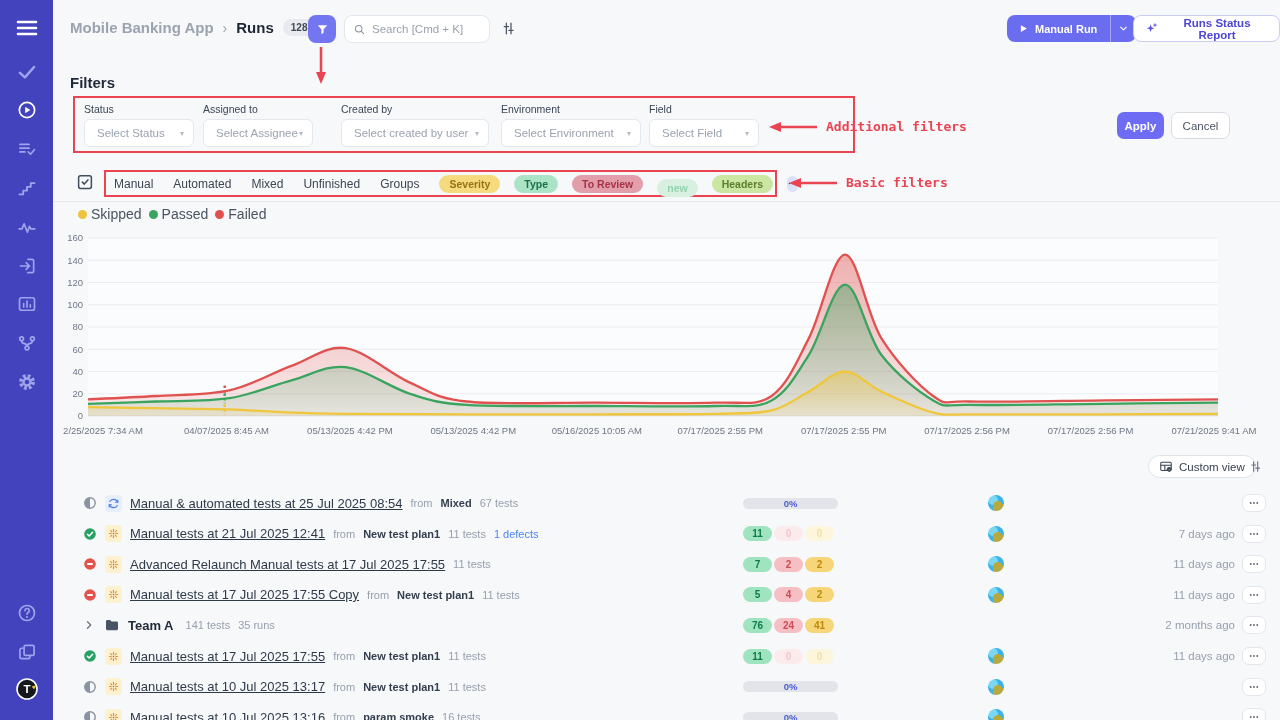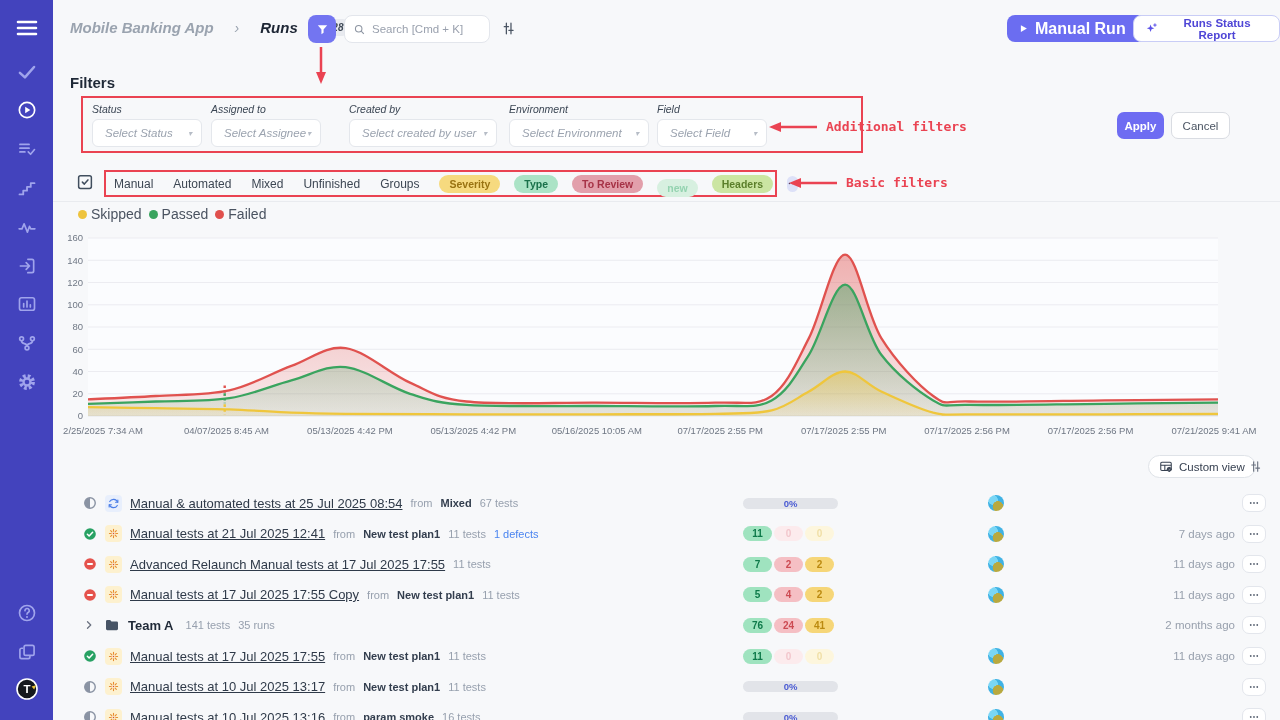--- a/index.html
+++ b/index.html
@@ -10,44 +10,44 @@
   
   .sidebar { position:absolute; left:0; top:0; width:53px; height:720px; background:#4343bd; z-index:5; }
   .side-item { position:absolute; left:0; width:53px; height:34px; display:flex; align-items:center; justify-content:center; color:#a0a4ec; cursor:pointer; }
   .side-item svg { width:20px; height:20px; }
   .side-item.active { color:#ffffff; }
   .side-item.menu { color:#ffffff; }
   .side-item.menu svg { width:24px; height:24px; }
   .side-item.logo svg { width:24px; height:24px; }
 
   
-  .breadcrumb { position:absolute; left:70px; top:19px; display:flex; align-items:center; gap:21px;font-style:italic; }
+  .breadcrumb { position:absolute; left:70px; top:19px; display:flex; align-items:center; gap:9px; }
   .bc-project { font-size:15px; font-weight:bold; color:#9aa3af; }
   .bc-sep { font-size:14px; color:#9aa3af; }
   .bc-page { font-size:15px; font-weight:bold; color:#1d2634; }
   .bc-count { background:#e8eaef; color:#3f4956; font-size:10px; font-weight:bold; padding:3px 8px; border-radius:9px; }
   .filter-btn { position:absolute; left:308px; top:15px; width:28px; height:28px; background:#7375f1; border:none; border-radius:8px; display:flex; align-items:center; justify-content:center; cursor:pointer; }
   .filter-btn svg { width:15px; height:15px; }
   .search-box { position:absolute; left:344px; top:15px; width:146px; height:28px; background:#ffffff; border:1px solid #e3e6ec; border-radius:8px; display:flex; align-items:center; padding:0 8px; gap:6px; }
   .search-box svg { width:13px; height:13px; color:#8d95a2; flex:none; }
   .search-box input { border:none; outline:none; width:100%; font-family:"Liberation Sans",sans-serif; font-size:11.5px; color:#3c4653; background:transparent; }
   .search-box input::placeholder { color:#9aa1ae; }
   .icon-btn-plain { position:absolute; background:none; border:none; color:#4b5563; cursor:pointer; display:flex; }
   .sliders-top { left:500px; top:20px; } .sliders-top svg{ width:17px; height:17px; }
   .manual-run { position:absolute; left:1007px; top:15px; height:27px; background:#6b6df1; border-radius:8px; display:flex; align-items:stretch; color:#fff; cursor:pointer; }
-  .mr-main { display:flex; align-items:center; gap:7px; padding:0 13px 0 12px; font-size:16px; font-weight:bold; }
+  .mr-main { display:flex; align-items:center; gap:7px; padding:0 13px 0 12px; font-size:11px; font-weight:bold; }
   .mr-main svg { width:9px; height:9px; }
   .mr-caret { width:26px; border-left:1px solid rgba(255,255,255,.4); display:flex; align-items:center; justify-content:center; }
   .mr-caret svg { width:11px; height:11px; }
   .report-btn { position:absolute; left:1133px; top:15px; height:27px; padding:0 10px; background:#ffffff; border:1.5px solid #c9cdf6; border-radius:8px; display:flex; align-items:center; gap:6px; color:#4f46d6; font-size:11.5px; font-weight:bold; cursor:pointer; font-family:"Liberation Sans",sans-serif; }
   .report-btn svg { width:15px; height:15px; }
 
   
   .filters-heading { position:absolute; left:70px; top:74px; font-size:15px; font-weight:bold; color:#1f2937; }
-  .addl-box { position:absolute; left:81px; top:96px; width:782px; height:57px; border:2px solid #ea4352;font-style:italic; }
+  .addl-box { position:absolute; left:73px; top:96px; width:782px; height:57px; border:2px solid #ea4352; }
   .f-field { position:absolute; }
   .f-label { font-size:10.5px; color:#3b4654; margin-bottom:4px; }
   .f-select { height:28px; background:#fff; border:1px solid #e4e7ec; border-radius:6px; display:flex; align-items:center; justify-content:space-between; padding:0 9px 0 12px; font-size:11.5px; color:#9ba3af; cursor:pointer; }
   .f-select .car { font-size:8px; color:#b6bcc6; }
   .apply-btn { position:absolute; left:1117px; top:112px; width:47px; height:27px; background:#6e6cf2; color:#fff; border:none; border-radius:7px; font-size:11.5px; font-weight:bold; cursor:pointer; font-family:"Liberation Sans",sans-serif; }
   .cancel-btn { position:absolute; left:1171px; top:112px; width:59px; height:27px; background:#fff; color:#4b5563; border:1px solid #d9dce2; border-radius:7px; font-size:11.5px; cursor:pointer; font-family:"Liberation Sans",sans-serif; }
   .arrow-down { position:absolute; left:314px; top:47px; }
   .annot { position:absolute; display:flex; align-items:center; gap:8px; color:#ea4352; }
   .annot-add { left:768px; top:119px; }
   .annot-basic { left:788px; top:175px; }

